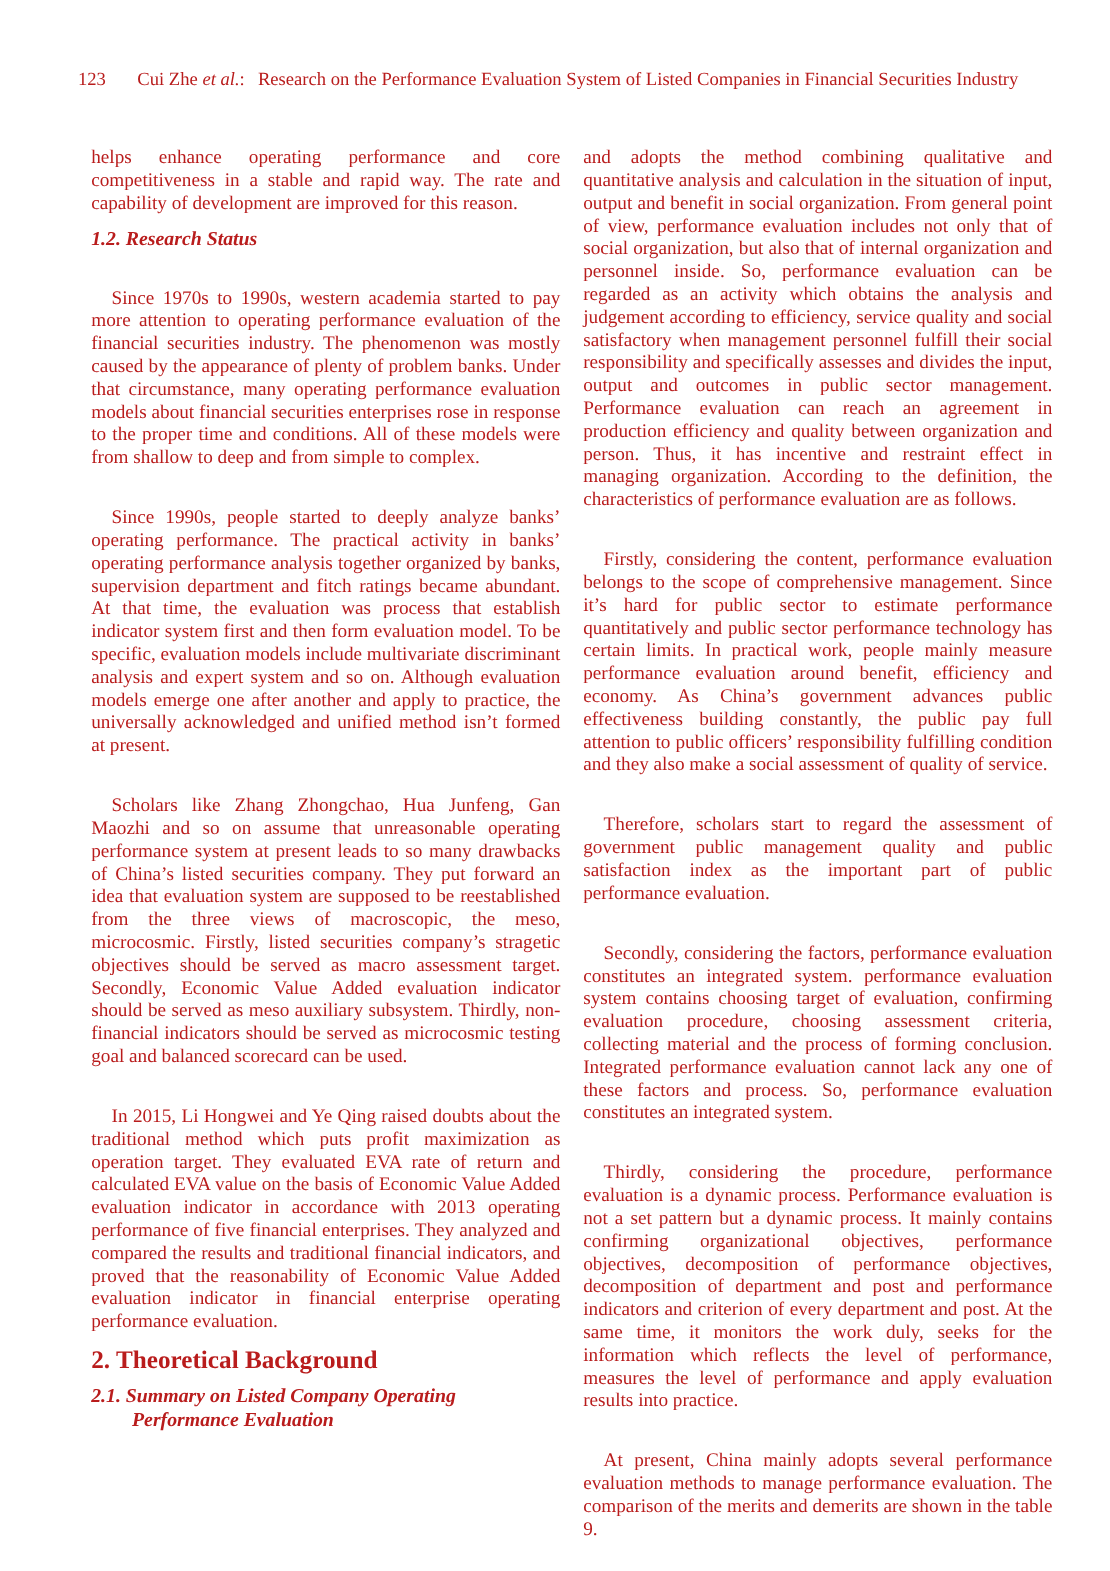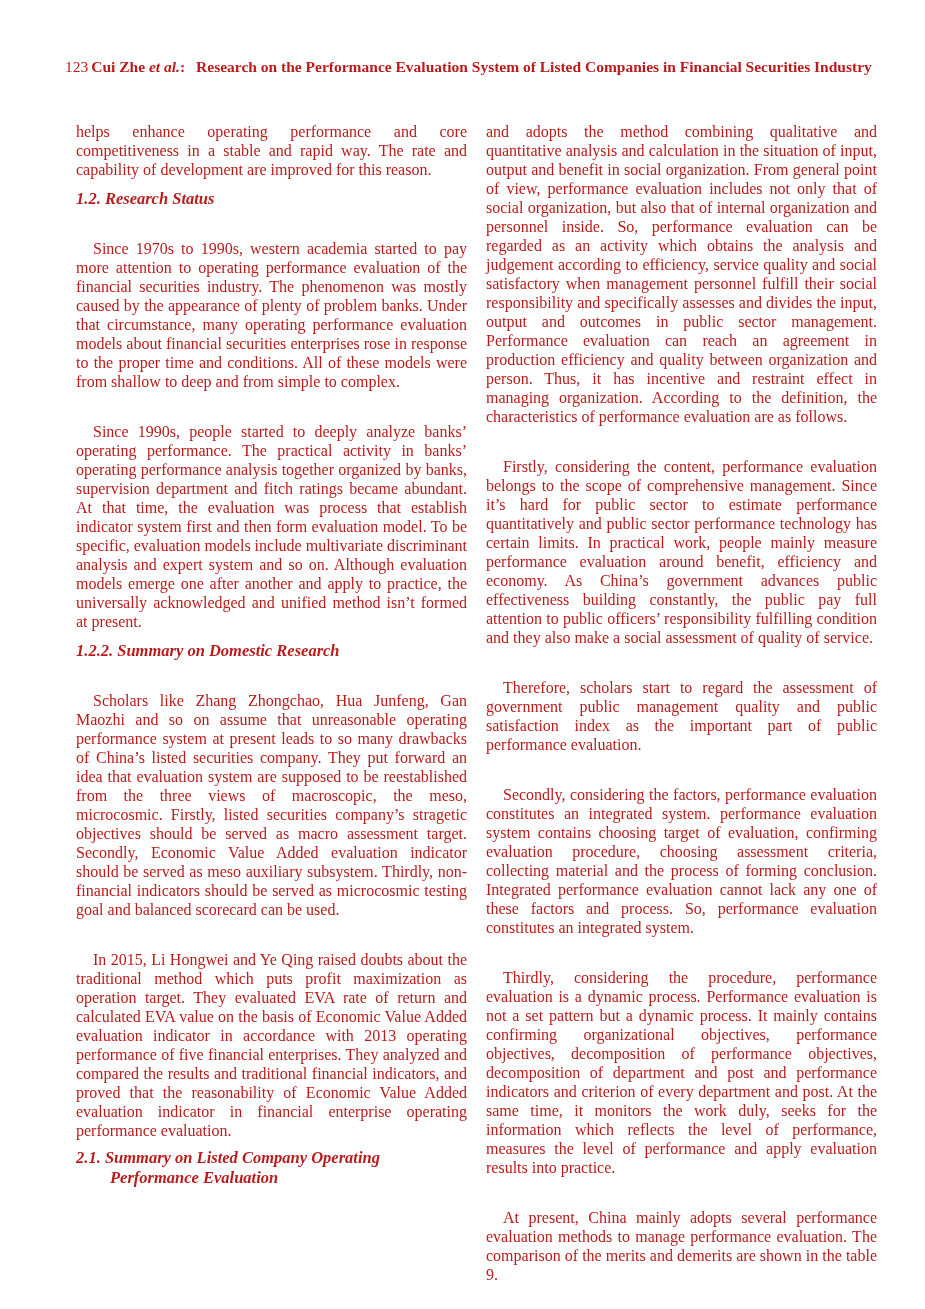--- a/index.html
+++ b/index.html
@@ -20,21 +20,21 @@
     font-size: 15.5px;
     line-height: 19px;
     text-align: center;
     white-space: nowrap;
   }
   .header .pagenum {
     position: absolute;
     left: 65px;
     top: 0;
   }
-  .header .title-group { display: inline-block; padding-left: 38px; font-weight: bold; }
+  .header .title-group { display: inline-block; padding-left: 38px; }
   .it { font-style: italic; }
   .sep { margin-right: 11px; }
   .columns {
     position: absolute;
     top: 122px;
     left: 76px;
     width: 801px;
     display: flex;
     gap: 19px;
   }
@@ -86,24 +86,24 @@
   <div class="columns">
 
     <div class="col">
       <p class="body">helps enhance operating performance and core competitiveness in a stable and rapid way. The rate and capability of development are improved for this reason.</p>
 
       <h3 class="h-sub">1.2. Research Status</h3>
 
       <p class="body indent">Since 1970s to 1990s, western academia started to pay more attention to operating performance evaluation of the financial securities industry. The phenomenon was mostly caused by the appearance of plenty of problem banks. Under that circumstance, many operating performance evaluation models about financial securities enterprises rose in response to the proper time and conditions. All of these models were from shallow to deep and from simple to complex.</p>
       <p class="body indent">Since 1990s, people started to deeply analyze banks’ operating performance. The practical activity in banks’ operating performance analysis together organized by banks, supervision department and fitch ratings became abundant. At that time, the evaluation was process that establish indicator system first and then form evaluation model. To be specific, evaluation models include multivariate discriminant analysis and expert system and so on. Although evaluation models emerge one after another and apply to practice, the universally acknowledged and unified method isn’t formed at present.</p>
 
-      <h3 class="h-sub">1.2.2. Summary on Domestic Research</h3>
       <p class="body indent">Scholars like Zhang Zhongchao, Hua Junfeng, Gan Maozhi and so on assume that unreasonable operating performance system at present leads to so many drawbacks of China’s listed securities company. They put forward an idea that evaluation system are supposed to be reestablished from the three views of macroscopic, the meso, microcosmic. Firstly, listed securities company’s stragetic objectives should be served as macro assessment target. Secondly, Economic Value Added evaluation indicator should be served as meso auxiliary subsystem. Thirdly, non-financial indicators should be served as microcosmic testing goal and balanced scorecard can be used.</p>
       <p class="body indent">In 2015, Li Hongwei and Ye Qing raised doubts about the traditional method which puts profit maximization as operation target. They evaluated EVA rate of return and calculated EVA value on the basis of Economic Value Added evaluation indicator in accordance with 2013 operating performance of five financial enterprises. They analyzed and compared the results and traditional financial indicators, and proved that the reasonability of Economic Value Added evaluation indicator in financial enterprise operating performance evaluation.</p>
 
+      <h2 class="h-main">2. Theoretical Background</h2>
 
       <h3 class="h-sub2"><span>2.1.</span>
         <span>Summary on Listed Company Operating Performance Evaluation</span></h3>
 
     </div>
 
     <div class="col">
       <p class="body">and adopts the method combining qualitative and quantitative analysis and calculation in the situation of input, output and benefit in social organization. From general point of view, performance evaluation includes not only that of social organization, but also that of internal organization and personnel inside. So, performance evaluation can be regarded as an activity which obtains the analysis and judgement according to efficiency, service quality and social satisfactory when management personnel fulfill their social responsibility and specifically assesses and divides the input, output and outcomes in public sector management. Performance evaluation can reach an agreement in production efficiency and quality between organization and person. Thus, it has incentive and restraint effect in managing organization. According to the definition, the characteristics of performance evaluation are as follows.</p>
       <p class="body indent">Firstly, considering the content, performance evaluation belongs to the scope of comprehensive management. Since it’s hard for public sector to estimate performance quantitatively and public sector performance technology has certain limits. In practical work, people mainly measure performance evaluation around benefit, efficiency and economy. As China’s government advances public effectiveness building constantly, the public pay full attention to public officers’ responsibility fulfilling condition and they also make a social assessment of quality of service.</p>
       <p class="body indent">Therefore, scholars start to regard the assessment of government public management quality and public satisfaction index as the important part of public performance evaluation.</p>

